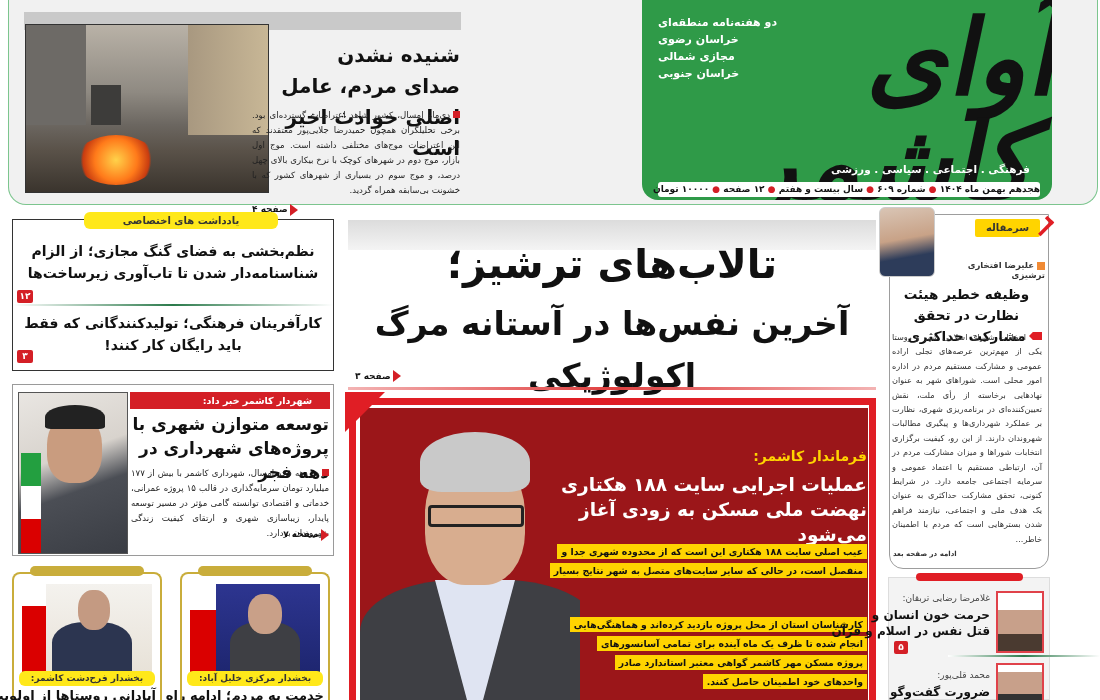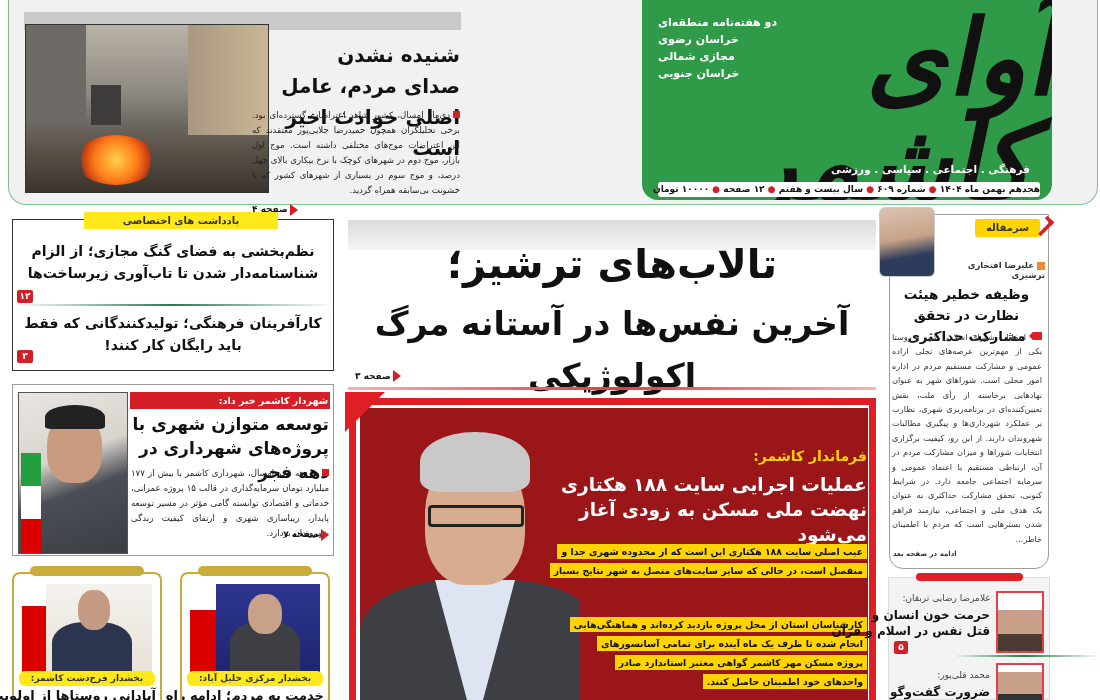--- a/index.html
+++ b/index.html
@@ -19,30 +19,30 @@
 #top-photo .bin{position:absolute;left:65px;top:60px;width:30px;height:40px;background:#3d3c3a}
 #top-photo .bldR{position:absolute;right:0;top:0;width:80px;height:110px;background:linear-gradient(90deg,#a89880,#c8b796)}
 #top-photo .bldL{position:absolute;left:0;top:0;width:60px;height:100px;background:#6d6a66}
 #top-headline{right:640px;top:40px;width:180px;font-weight:bold;font-size:20px;line-height:31px;color:#111;text-align:right}
 #top-summary{right:640px;top:108px;width:208px;font-size:8.6px;line-height:15px;color:#222;text-align:justify}
 #top-summary .sq{display:inline-block;width:7px;height:7px;background:#d41f26;margin-left:3px}
 .pageref{font-size:9px;font-weight:bold;color:#111}
 .pageref .tri{display:inline-block;width:0;height:0;border-top:6px solid transparent;border-bottom:6px solid transparent;border-left:8px solid #d41f26;vertical-align:middle;margin-left:2px}
 
 #notes-box{left:12px;top:219px;width:322px;height:152px;border:1.5px solid #333;background:#fff}
-#notes-label{left:84px;top:212px;width:194px;height:17px;background:#ffe81a;border-radius:1px;font-size:10px;font-weight:bold;text-align:center;line-height:17px;color:#333}
+#notes-label{left:84px;top:212px;width:194px;height:17px;background:#ffe81a;border-radius:6px;font-size:10px;font-weight:bold;text-align:center;line-height:17px;color:#333}
 .note-item{position:absolute;right:8px;left:8px;text-align:center;font-weight:bold;font-size:14px;line-height:22px;color:#111}
 .badge{position:absolute;left:0;width:16px;height:13px;background:#d41f26;color:#fff;font-size:9px;font-weight:bold;text-align:center;line-height:13px;border-radius:2px}
 .sep{position:absolute;left:0;right:0;height:2px;background:linear-gradient(90deg,#fff,#2b7a4b,#fff)}
 #mayor-box{left:12px;top:384px;width:322px;height:172px;border:1.5px solid #9a9a9a;background:#fff}
 #mayor-photo{left:18px;top:392px;width:110px;height:162px;background:linear-gradient(160deg,#e9e6e2 0%,#d8d3cd 40%,#4b4e55 60%,#3a3d44 100%);border:1px solid #555;overflow:hidden}
 #mayor-photo .face{position:absolute;left:28px;top:20px;width:55px;height:70px;background:#c99c7f;border-radius:45% 45% 40% 40%}
 #mayor-photo .hair{position:absolute;left:26px;top:12px;width:60px;height:24px;background:#222;border-radius:50% 50% 10% 10%}
 #mayor-photo .flag{position:absolute;left:2px;top:60px;width:20px;height:100px;background:linear-gradient(180deg,#239f40 0 33%,#fff 33% 66%,#da0000 66%)}
-#mayor-kicker{left:130px;top:392px;width:200px;height:17px;background:#d41f26;color:#fff;font-size:9.5px;font-weight:bold;line-height:17px;padding-right:2px;text-align:right}
+#mayor-kicker{left:130px;top:392px;width:200px;height:17px;background:#d41f26;color:#fff;font-size:9.5px;font-weight:bold;line-height:17px;padding-right:18px;text-align:right}
 #mayor-headline{right:771px;top:412px;width:200px;font-weight:bold;font-size:17px;line-height:24px;text-align:right;color:#111}
 #mayor-summary{right:771px;top:466px;width:198px;font-size:8.6px;line-height:15px;color:#222;text-align:justify}
 #mayor-summary .sq{display:inline-block;width:7px;height:7px;background:#d41f26;margin-left:3px}
 .gov-card{position:absolute;top:572px;width:150px;height:130px;border:2px solid #c9ad3b;border-bottom:none;border-radius:8px 8px 0 0;background:#fff}
 .gov-card .tab{position:absolute;left:16px;right:16px;top:-8px;height:10px;background:#c9ad3b;border-radius:5px}
 .gov-card .photo{position:absolute;left:8px;right:8px;top:10px;height:88px;overflow:hidden}
 .gov-card .kicker{position:absolute;left:5px;right:5px;top:97px;height:15px;background:#ffe81a;border-radius:6px;font-size:9px;font-weight:bold;text-align:center;line-height:15px;color:#333}
 .gov-card .headline{position:absolute;left:4px;right:4px;top:114px;font-size:13px;font-weight:bold;text-align:center;color:#111;white-space:nowrap}
 
 #main-bar{left:348px;top:220px;width:528px;height:30px;background:linear-gradient(180deg,#dcdcdc,#f4f4f4)}

